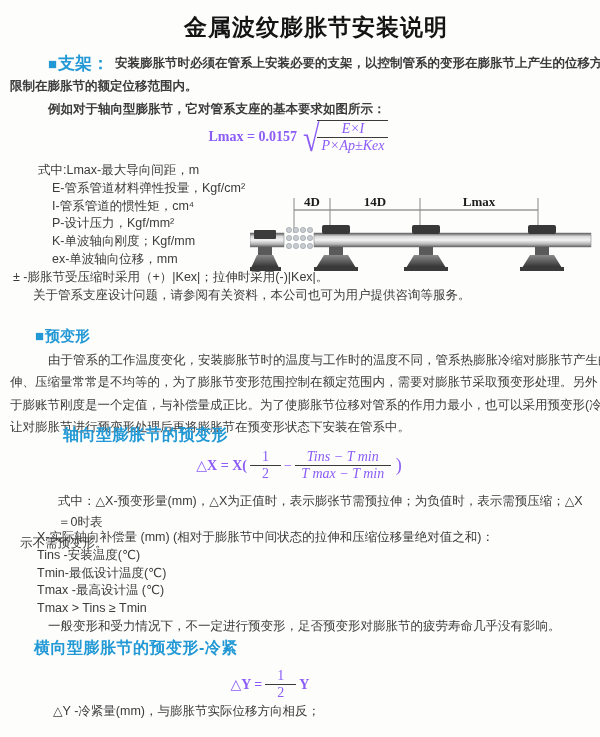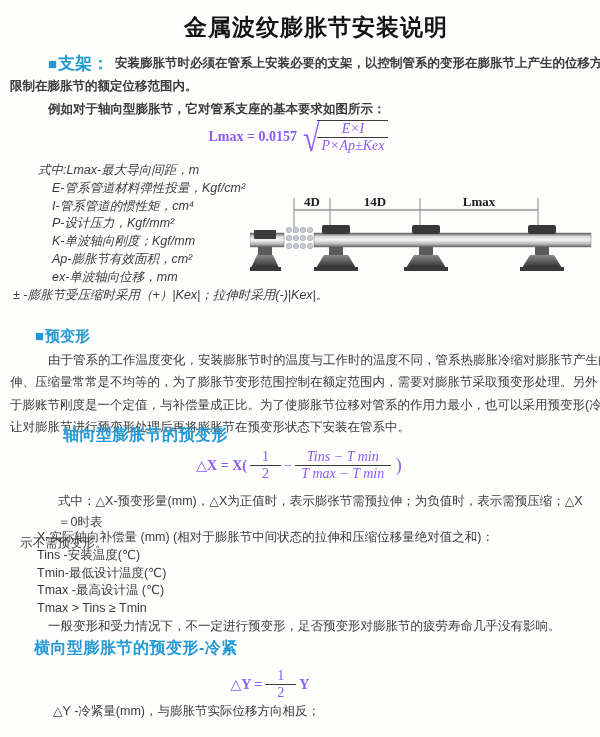--- a/index.html
+++ b/index.html
@@ -17,21 +17,21 @@
   
   .blue{color:#2299d5;}
   .sq{font-size:15px; margin-right:1px;}
   .sec-head-inline{font-size:17px; font-weight:bold; vertical-align:-2px; margin-right:6px;}
   .sec-head{font-size:15px; font-weight:bold;}
   .sub-head{font-size:16px; font-weight:bold; letter-spacing:0.5px;}
   .para{line-height:22.4px;}
   .para .ln{white-space:nowrap;}
   .indent1{padding-left:38px;}
   
-  .def-list{line-height:17.8px;font-style:italic;}
+  .def-list{line-height:17.8px;}
   .def-line{white-space:nowrap;}
   .dl-a{padding-left:38px;}
   .dl-b{padding-left:52px;}
   .dl-c{padding-left:13px;}
   .dl-d{padding-left:33px;}
   
   .formula{
     font-family:"Liberation Serif","DejaVu Serif",serif;
     color:#8b5cf6; display:flex; align-items:center; justify-content:center;
     font-size:14px;
@@ -77,23 +77,23 @@
       <span class="den">P×Ap±Kex</span>
     </span>
   </div>
 
   <div class="abs def-list" style="left:0; top:162px;">
     <div class="def-line dl-a">式中:Lmax-最大导向间距，m</div>
     <div class="def-line dl-b">E-管系管道材料弹性投量，Kgf/cm²</div>
     <div class="def-line dl-b">I-管系管道的惯性矩，cm⁴</div>
     <div class="def-line dl-b">P-设计压力，Kgf/mm²</div>
     <div class="def-line dl-b">K-单波轴向刚度；Kgf/mm</div>
-    <div class="def-line dl-b">Ap-膨胀节有效面积，cm²</div>
     <div class="def-line dl-b">ex-单波轴向位移，mm</div>
     <div class="def-line dl-c">± -膨胀节受压缩时采用（+）|Kex|；拉伸时采用(-)|Kex|。</div>
+    <div class="def-line dl-d">关于管系支座设计问题，请参阅有关资料，本公司也可为用户提供咨询等服务。</div>
   </div>
 
   <div class="abs diagram">
     <svg width="345" height="88" viewBox="0 0 345 88">
       <defs>
         <linearGradient id="pipeG" x1="0" y1="0" x2="0" y2="1">
           <stop offset="0" stop-color="#5a5a5a"></stop>
           <stop offset="0.25" stop-color="#d9d9d9"></stop>
           <stop offset="0.5" stop-color="#f4f4f4"></stop>
           <stop offset="0.8" stop-color="#b3b3b3"></stop>

